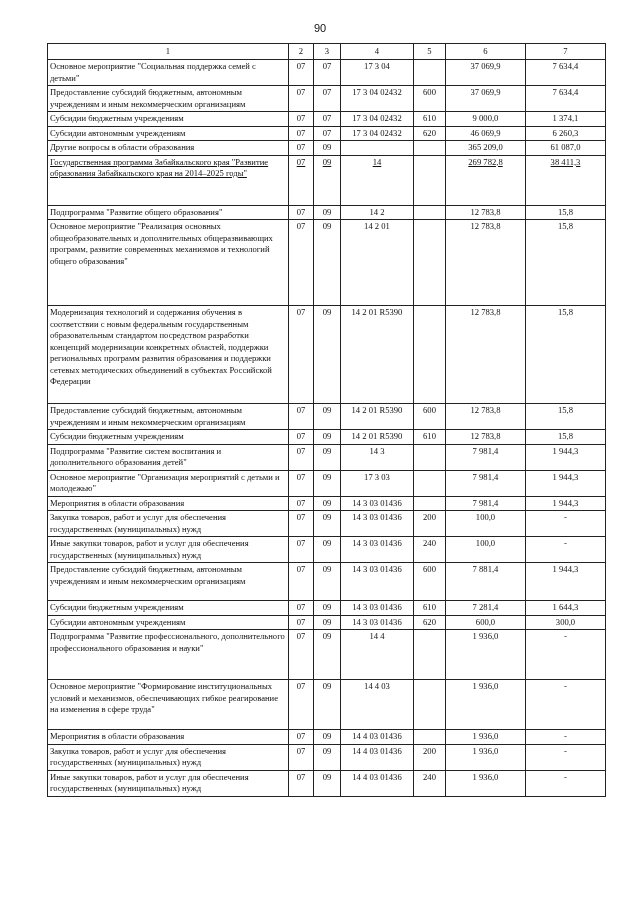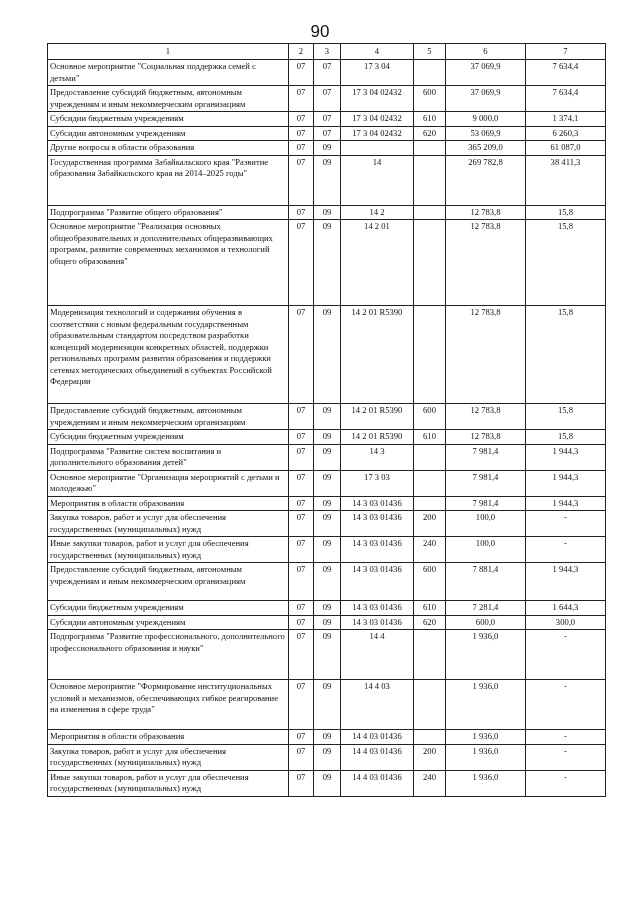--- a/index.html
+++ b/index.html
@@ -1,19 +1,19 @@
 <!DOCTYPE html>
 <html><head>
 <meta charset="utf-8">
 <style>
   html, body { margin: 0; padding: 0; background: #ffffff; }
   body { width: 640px; height: 905px; position: relative; overflow: hidden;
          font-family: "Liberation Serif", "DejaVu Serif", serif; color: #111; }
   .page-number { position: absolute; top: 22px; left: 0; width: 640px; text-align: center;
-                 font-size: 17px; font-family: "Liberation Sans", sans-serif; }
+                 font-size: 11px; font-family: "Liberation Sans", sans-serif; }
   table.budget { position: absolute; top: 43px; left: 47px; width: 558px;
                  border-collapse: collapse; table-layout: fixed; font-size: 8.6px; line-height: 11.5px; }
   table.budget td, table.budget th { border: 1px solid #222; padding: 1px 2px; vertical-align: top; }
   table.budget th { font-weight: normal; text-align: center; height: 13px; vertical-align: middle; }
   col.c1 { width: 241px; } col.c2 { width: 25px; } col.c3 { width: 27px; }
   col.c4 { width: 73px; } col.c5 { width: 32px; } col.c6 { width: 80px; } col.c7 { width: 80px; }
   td.code { text-align: center; }
   td.kcsr { text-align: center; padding-left: 3px; }
   td.num { text-align: center; vertical-align: middle; padding-right: 1px; }
   td.name { text-align: left; }
@@ -71,33 +71,33 @@
         <td class="code">610</td>
         <td class="num">9 000,0</td>
         <td class="num">1 374,1</td>
       </tr>
       <tr style="height: 14px;">
         <td class="name">Субсидии автономным учреждениям</td>
         <td class="code">07</td>
         <td class="code">07</td>
         <td class="kcsr">17 3 04 02432</td>
         <td class="code">620</td>
-        <td class="num">53 069,9</td>
+        <td class="num">46 069,9</td>
         <td class="num">6 260,3</td>
       </tr>
       <tr style="height: 14px;">
         <td class="name">Другие вопросы в области образования</td>
         <td class="code">07</td>
         <td class="code">09</td>
         <td class="kcsr"></td>
         <td class="code"></td>
         <td class="num">365 209,0</td>
         <td class="num">61 087,0</td>
       </tr>
-      <tr style="height: 50px;">
+      <tr style="height: 50px; text-decoration: underline;">
         <td class="name">Государственная программа Забайкальского края "Развитие образования Забайкальского края на 2014–2025 годы"</td>
         <td class="code">07</td>
         <td class="code">09</td>
         <td class="kcsr">14</td>
         <td class="code"></td>
         <td class="num">269 782,8</td>
         <td class="num">38 411,3</td>
       </tr>
       <tr style="height: 14px;">
         <td class="name">Подпрограмма "Развитие общего образования"</td>

